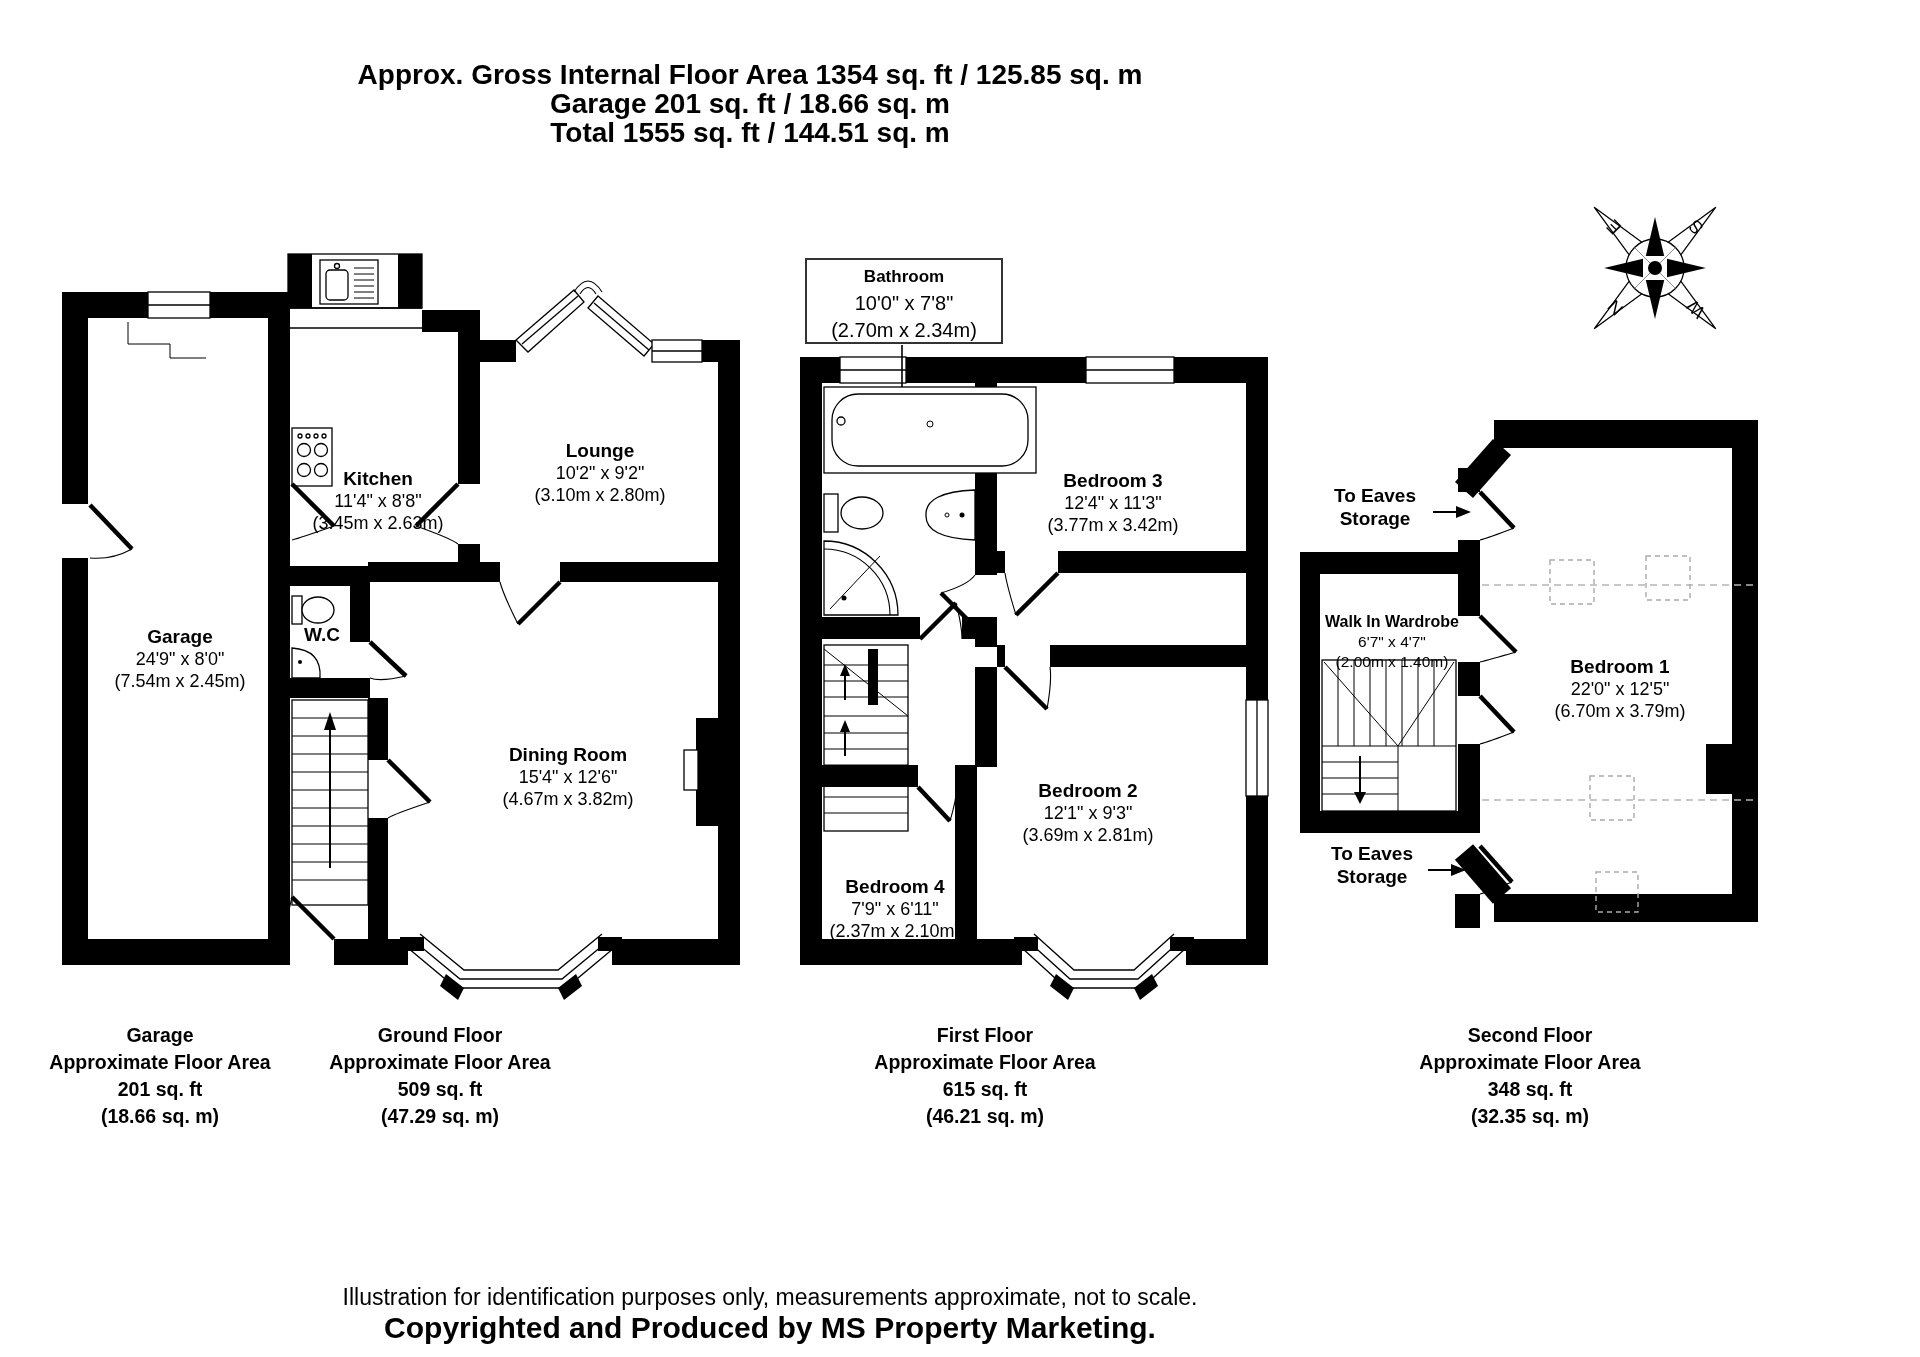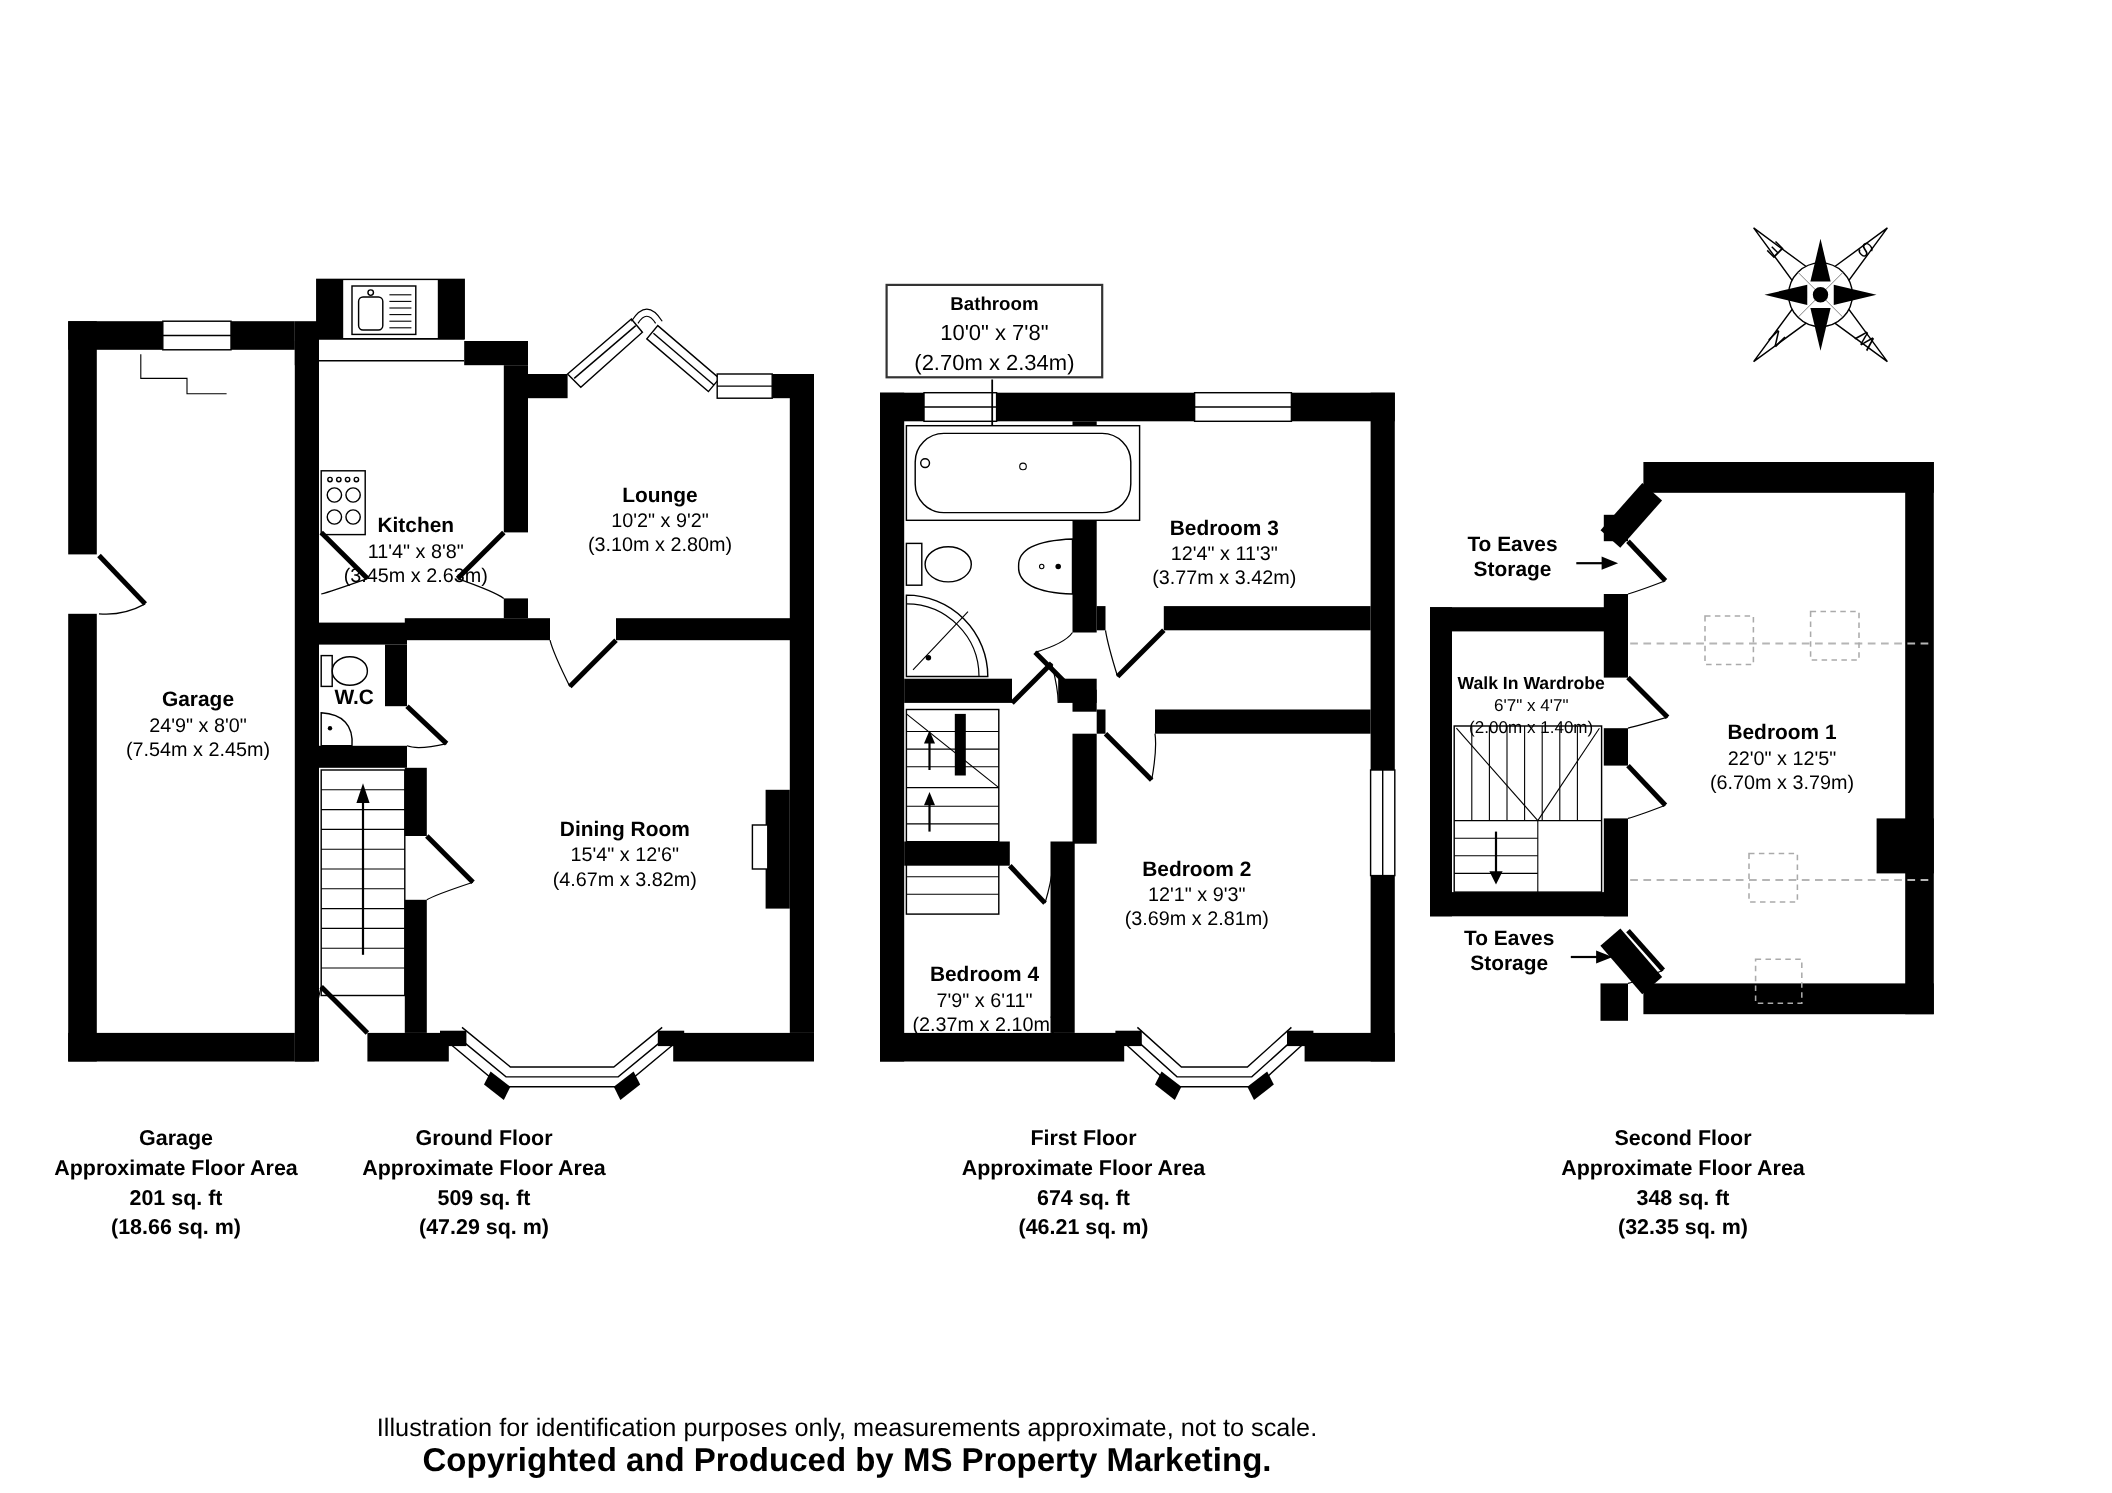--- a/index.html
+++ b/index.html
@@ -355,20 +355,25 @@
     <polygon points="-36,36 -15,2 -2,15" fill="#000"></polygon>
     <polygon points="-36,-36 -15,-2 -2,-15" fill="#000"></polygon>
     <circle cx="0" cy="0" r="7" fill="#000"></circle>
     <text x="0" y="-56" font-size="18" text-anchor="middle" dominant-baseline="central">N</text>
     <text x="58" y="0" font-size="18" text-anchor="middle" dominant-baseline="central">E</text>
     <text x="0" y="58" font-size="18" text-anchor="middle" dominant-baseline="central">S</text>
     <text x="-58" y="0" font-size="18" text-anchor="middle" dominant-baseline="central">W</text>
   </g>
 </svg>
 
+  <div class="abs ctr hdr" style="left:750px;top:60px;">
+    <div>Approx. Gross Internal Floor Area 1354 sq. ft / 125.85 sq. m</div>
+    <div>Garage 201 sq. ft / 18.66 sq. m</div>
+    <div>Total 1555 sq. ft / 144.51 sq. m</div>
+  </div>
 
   <div class="abs bathbox">
     <div class="nm">Bathroom</div>
     <div class="dm">10'0" x 7'8"</div>
     <div class="dm">(2.70m x 2.34m)</div>
   </div>
 
   <div class="abs ctr room" style="left:180px;top:626px;">
     <div class="nm">Garage</div>
     <div class="dm">24'9" x 8'0"</div>
@@ -447,21 +452,21 @@
   <div class="abs ctr foot" style="left:440px;top:1022px;">
     <div>Ground Floor</div>
     <div>Approximate Floor Area</div>
     <div>509 sq. ft</div>
     <div>(47.29 sq. m)</div>
   </div>
 
   <div class="abs ctr foot" style="left:985px;top:1022px;">
     <div>First Floor</div>
     <div>Approximate Floor Area</div>
-    <div>674 sq. ft</div>
+    <div>615 sq. ft</div>
     <div>(46.21 sq. m)</div>
   </div>
 
   <div class="abs ctr foot" style="left:1530px;top:1022px;">
     <div>Second Floor</div>
     <div>Approximate Floor Area</div>
     <div>348 sq. ft</div>
     <div>(32.35 sq. m)</div>
   </div>
 

